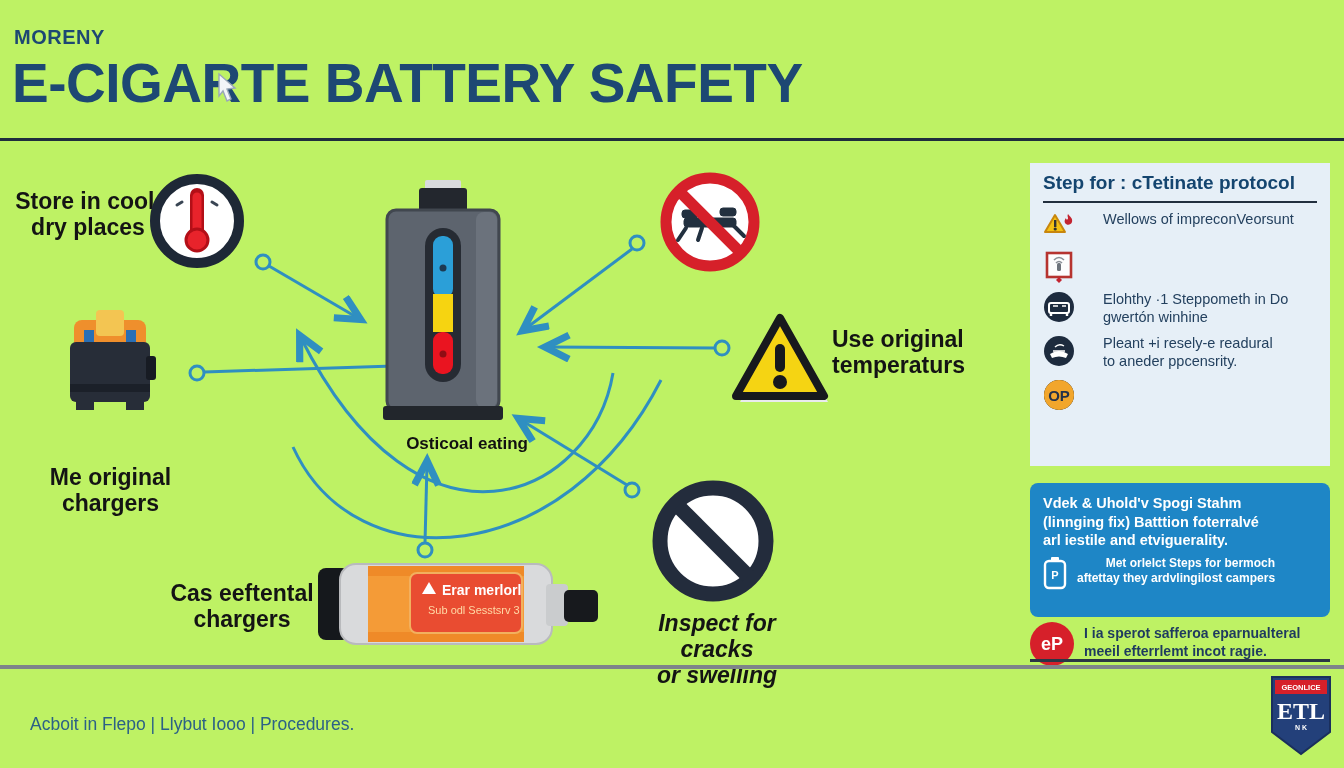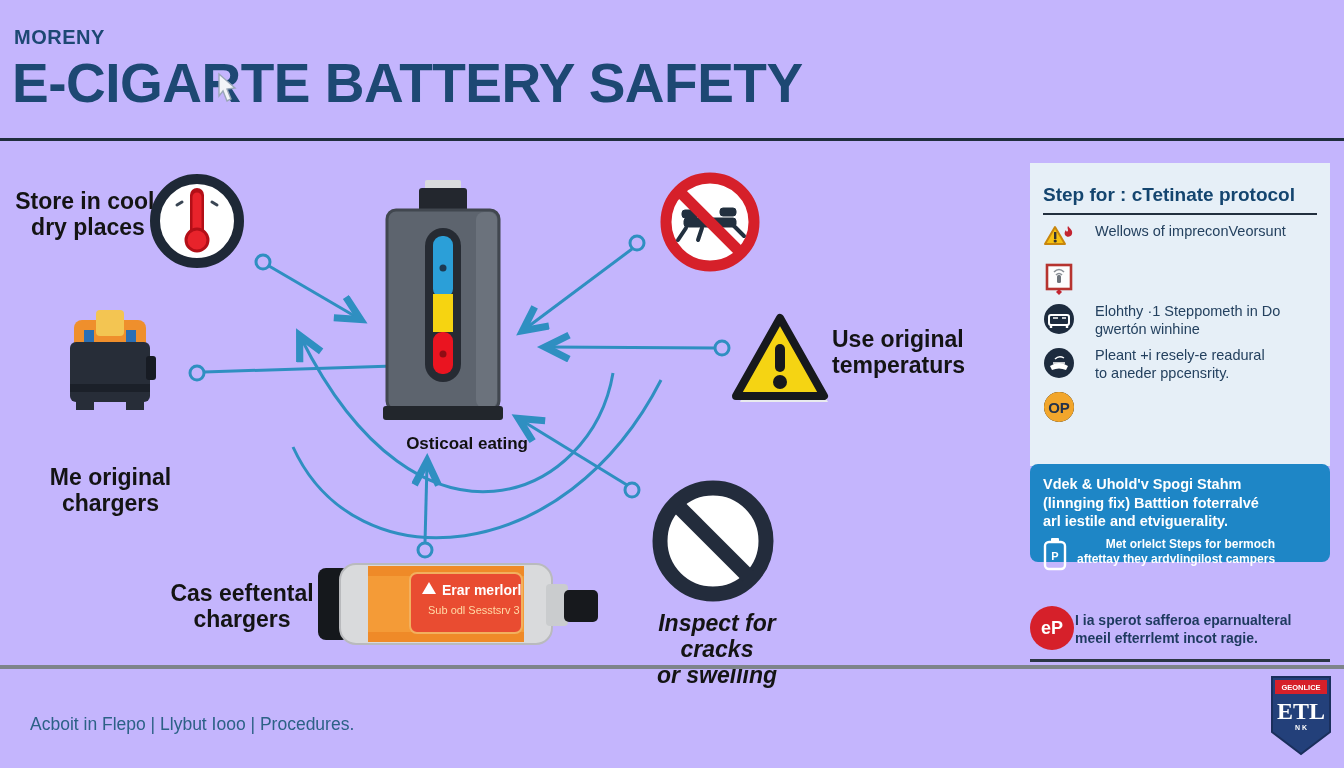--- a/index.html
+++ b/index.html
@@ -1,16 +1,16 @@
 <!DOCTYPE html>
 <html><head>
 <meta charset="utf-8">
 <style>
   html,body{margin:0;padding:0;background:#fff;}
-  #canvas{position:relative;width:1344px;height:768px;background:#c4b5fd;overflow:hidden;
+  #canvas{position:relative;width:1344px;height:768px;background:#bef264;overflow:hidden;
           font-family:"Liberation Sans",sans-serif;color:#111;}
   .abs{position:absolute;}
   .ml{white-space:pre-line;}
 
   
   .brand{left:14px;top:26px;font-size:20px;font-weight:bold;color:#1d4873;letter-spacing:.5px;}
   .title{left:12px;top:56px;font-size:55px;font-weight:bold;color:#1d4873;letter-spacing:-.5px;line-height:1;}
   .divider-top{left:0;top:138px;width:1344px;height:3px;background:#1f2d3d;}
 
   
@@ -18,34 +18,34 @@
   .store-label{left:4px;top:188px;width:168px;text-align:center;}
   .me-original-label{left:28px;top:432px;width:165px;text-align:center;margin-top:32px;}
   .battery-label{left:358px;top:434px;width:170px;text-align:right;font-size:17px;font-weight:bold;}
   .avoid-label{left:772px;top:188px;}
   .use-label{left:832px;top:326px;}
   .inspect-label{left:622px;top:610px;width:190px;text-align:center;font-style:italic;}
   .cas-label{left:158px;top:580px;width:168px;text-align:center;}
 
   
   .panel{left:1030px;top:163px;width:300px;height:303px;background:#e6eff7;box-sizing:border-box;
-         padding:21px 13px;overflow:hidden;}
+         padding:9px 13px;overflow:hidden;}
   .panel-title{font-size:19px;font-weight:bold;color:#14456f;padding-bottom:7px;border-bottom:2px solid #222f3e;}
-  .item{display:flex;gap:20px;margin-top:8px;align-items:flex-start;}
+  .item{display:flex;gap:28px;margin-top:8px;align-items:flex-start;}
   .item-icon{flex:0 0 32px;width:32px;height:32px;}
   .item-text{font-size:14.5px;color:#24415f;line-height:1.24;}
   .item-text em{font-style:italic;color:#41576e;}
 
-  .callout{left:1030px;top:464px;width:300px;height:98px;background:#1e86c6;border-radius:8px;
+  .callout{left:1030px;top:483px;width:300px;height:134px;background:#1e86c6;border-radius:8px;
            box-sizing:border-box;padding:11px 13px;color:#fff;}
   .callout-text{font-size:14.5px;font-weight:bold;line-height:1.28;}
   .callout-sub{display:flex;gap:10px;margin-top:6px;align-items:flex-start;}
   .callout-sub-text{font-size:12px;font-weight:bold;line-height:1.28;text-align:right;}
 
-  .alert-row{left:1030px;top:606px;width:302px;display:flex;gap:1px;align-items:center;}
+  .alert-row{left:1030px;top:622px;width:302px;display:flex;gap:10px;align-items:flex-start;}
   .alert-icon{flex:0 0 44px;width:44px;height:44px;border-radius:50%;background:#d6202a;color:#fff;
               font-weight:bold;font-size:18px;display:flex;align-items:center;justify-content:center;}
   .alert-text{font-size:14px;font-weight:bold;color:#1e3a5f;line-height:1.3;margin-top:2px;}
 
   
   .divider-bottom{left:0;top:665px;width:1344px;height:4px;background:#7e848a;}
   .divider-sidebar{left:1030px;top:659px;width:300px;height:3px;background:#2b3645;}
   .footer-nav{left:30px;top:714px;font-size:17.5px;color:#2c6186;}
 
   svg{display:block;}

